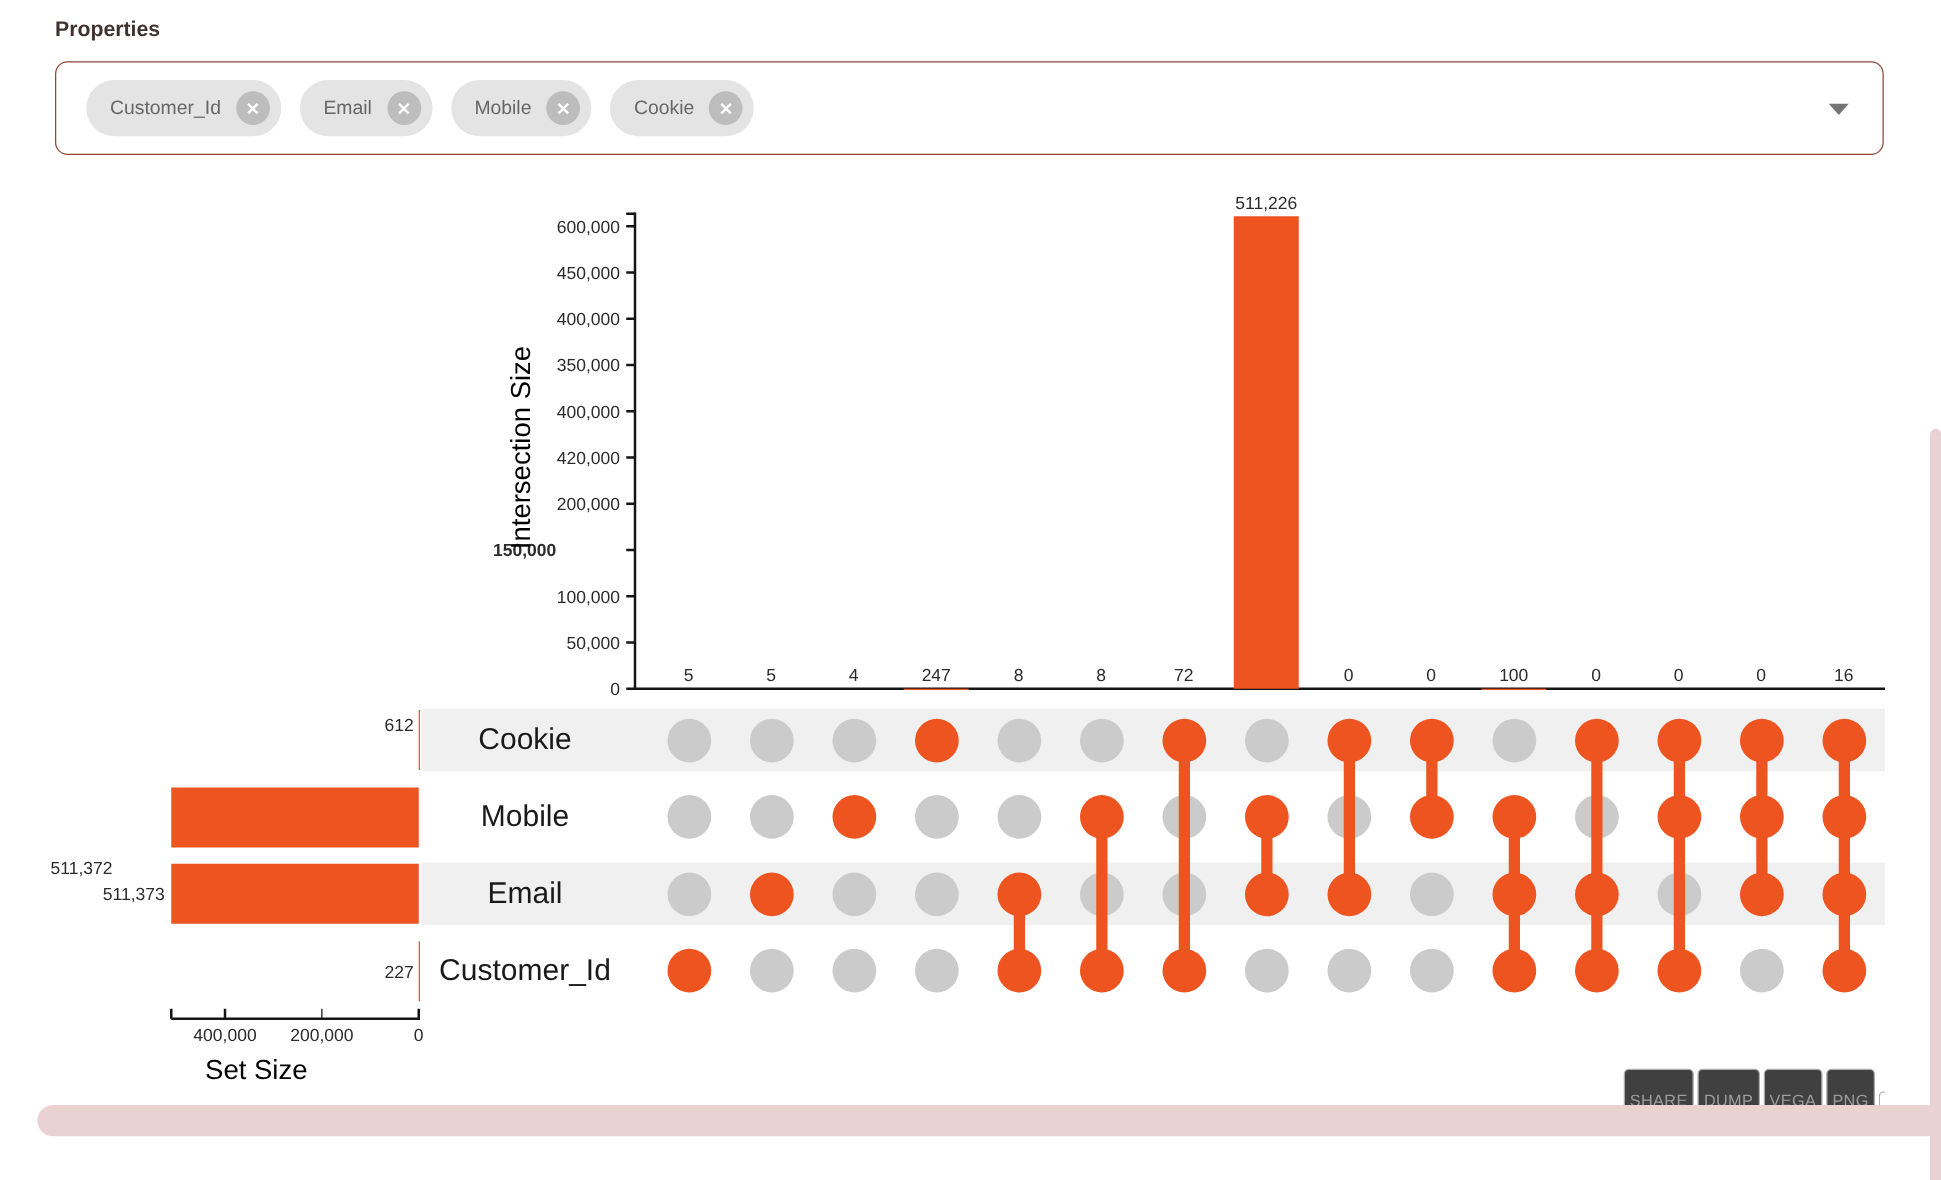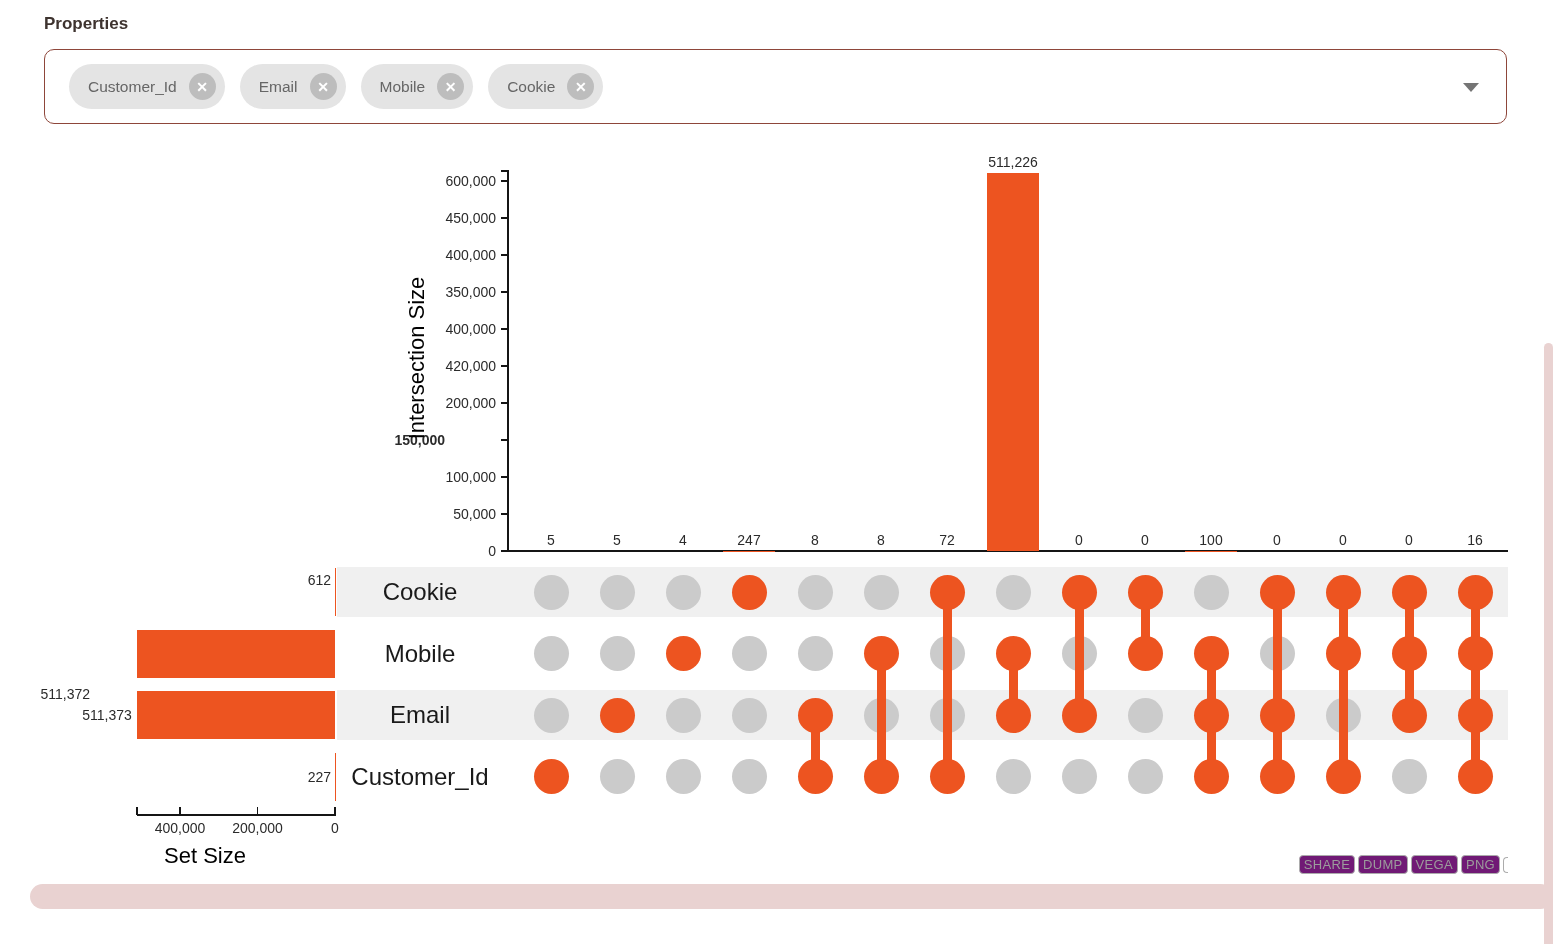--- a/index.html
+++ b/index.html
@@ -13,21 +13,21 @@
              border:1px solid #8e463a;border-radius:10px;background:#fff;}
   .chips{position:absolute;left:24px;top:14px;display:flex;gap:15px;}
   .chip{height:45px;border-radius:23px;background:#e4e4e4;display:inline-flex;align-items:center;
         padding:0 9px 0 19px;color:#666;font-size:15.5px;}
   .chip-x{margin-left:12px;width:27px;height:27px;border-radius:50%;background:#bdbdbd;color:#fff;
           display:flex;align-items:center;justify-content:center;font-size:14px;font-weight:700;cursor:pointer;}
   .caret{position:absolute;right:27px;top:33px;width:0;height:0;
          border-left:8px solid transparent;border-right:8px solid transparent;border-top:9px solid #757575;}
   .toolbar{position:absolute;top:855px;right:45px;display:flex;gap:3px;align-items:center;}
   .tbtn{border:1.5px solid #acacac;border-radius:4px;color:#9c9c9c;font-size:13px;line-height:1;
-        padding:2px 4px;background:#701a75;font-family:"Liberation Sans",sans-serif;letter-spacing:0.3px;}
+        padding:18px 4px;background:#404040;font-family:"Liberation Sans",sans-serif;letter-spacing:0.3px;}
   .tbtn-partial{width:4px;height:14px;border:1.5px solid #acacac;border-right:none;
         border-radius:4px 0 0 4px;background:#fff;}
   .hscroll{position:absolute;left:30px;top:884px;width:1523px;height:25px;border-radius:13px;background:#e9d2d1;}
   .vscroll{position:absolute;left:1544px;top:343px;width:9px;height:601px;border-radius:5px 5px 0 0;background:#e9d2d1;}
 </style>
 </head>
 <body>
 
 <div class="props-label">Properties</div>
 

